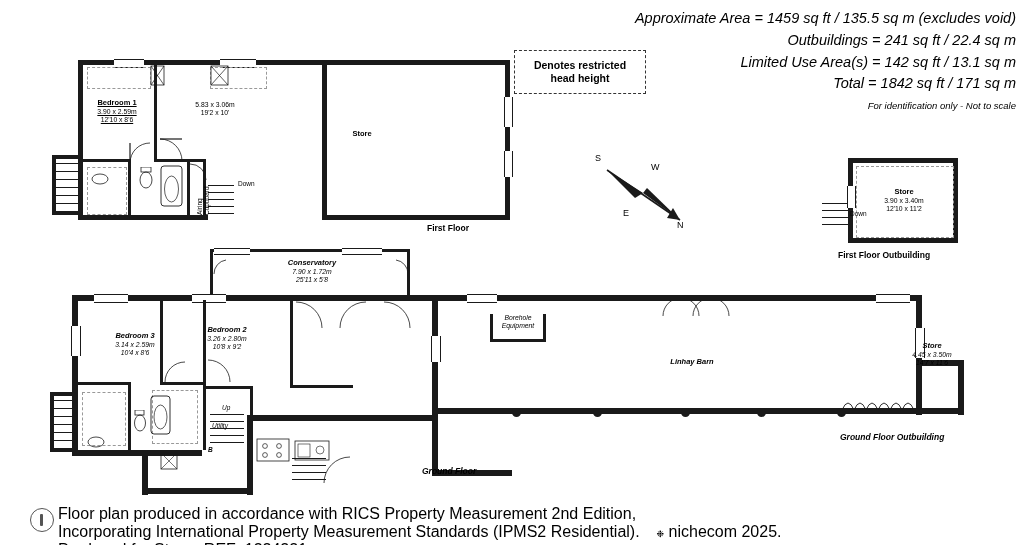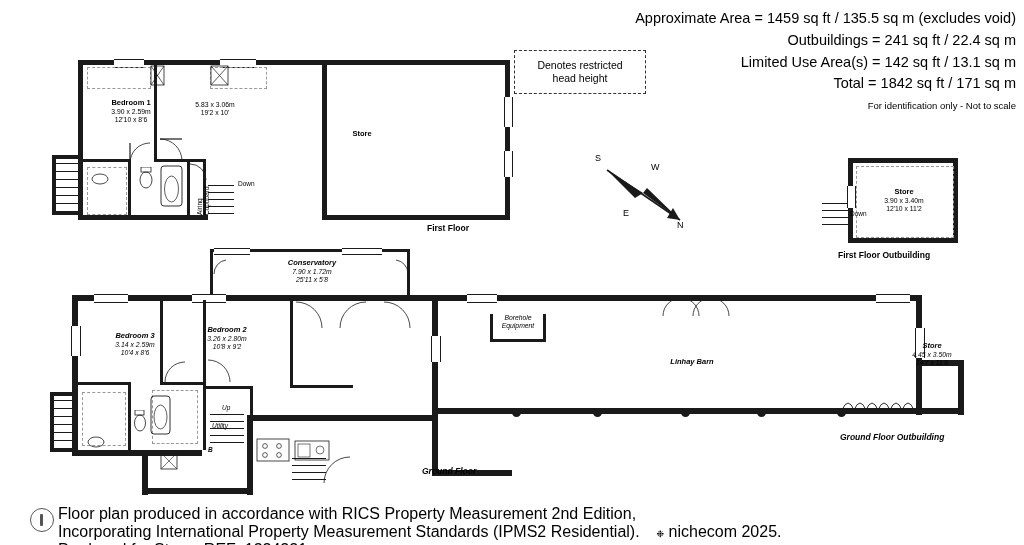--- a/index.html
+++ b/index.html
@@ -40,40 +40,41 @@
     white-space: nowrap;
   }
   
   .summary {
     position: absolute;
     right: 8px;
     top: 8px;
     text-align: right;
     font-size: 14.5px;
     line-height: 1.5;
+    font-style: italic;
   }
   .summary .small {
     font-size: 9.5px;
     padding-top: 4px;
   }
   
   .keybox {
     position: absolute;
     left: 514px;
     top: 50px;
     width: 130px;
     height: 42px;
     border: 1px dashed #333;
     display: flex;
     align-items: center;
     justify-content: center;
   }
   .keybox-inner {
     text-align: center;
-    font-weight: normal;
+    font-weight: bold;
     font-size: 10.5px;
     line-height: 1.25;
   }
   
   .compass { position: absolute; left: 585px; top: 148px; width: 115px; height: 90px; }
   .compass span {
     position: absolute;
     font-size: 9px;
     font-weight: normal;
   }
@@ -227,21 +228,21 @@
       <line x1="2" y1="22" x2="2" y2="2" stroke="#1a1a1a" stroke-width="1.2"></line>
     </svg>
     <svg class="abs" style="left:116px; top:82px;" width="26" height="26">
       <path d="M2,2 A22,22 0 0,1 24,24" fill="none" stroke="#1a1a1a" stroke-width="0.8"></path>
       <line x1="2" y1="2" x2="24" y2="2" stroke="#1a1a1a" stroke-width="1.2"></line>
     </svg>
     <svg class="abs" style="left:147px; top:108px;" width="18" height="18">
       <path d="M1,1 A16,16 0 0,1 17,17" fill="none" stroke="#1a1a1a" stroke-width="0.8"></path>
     </svg>
 
-    <div class="room-label" style="left:52px; top:44px; width:74px;">
+    <div class="room-label" style="left:38px; top:44px; width:74px;text-decoration:underline;">
       <div class="nm">Bedroom 1</div>
       <div class="dim">3.90 x 2.59m</div>
       <div class="dim">12'10 x 8'6</div>
     </div>
     <div class="room-label" style="left:131px; top:46px; width:84px;">
       <div class="dim">5.83 x 3.06m</div>
       <div class="dim">19'2 x 10'</div>
     </div>
     <div class="room-label" style="left:290px; top:75px; width:60px;">
       <div class="nm">Store</div>

